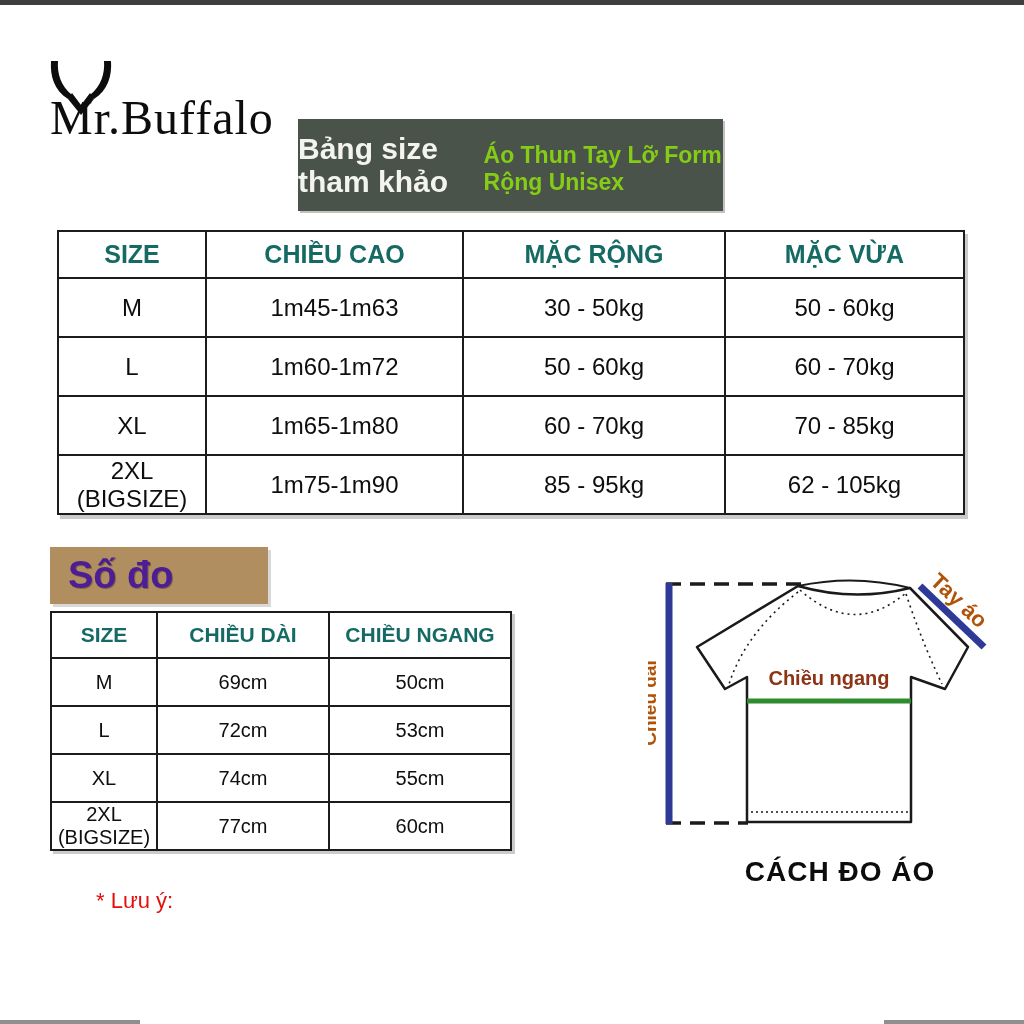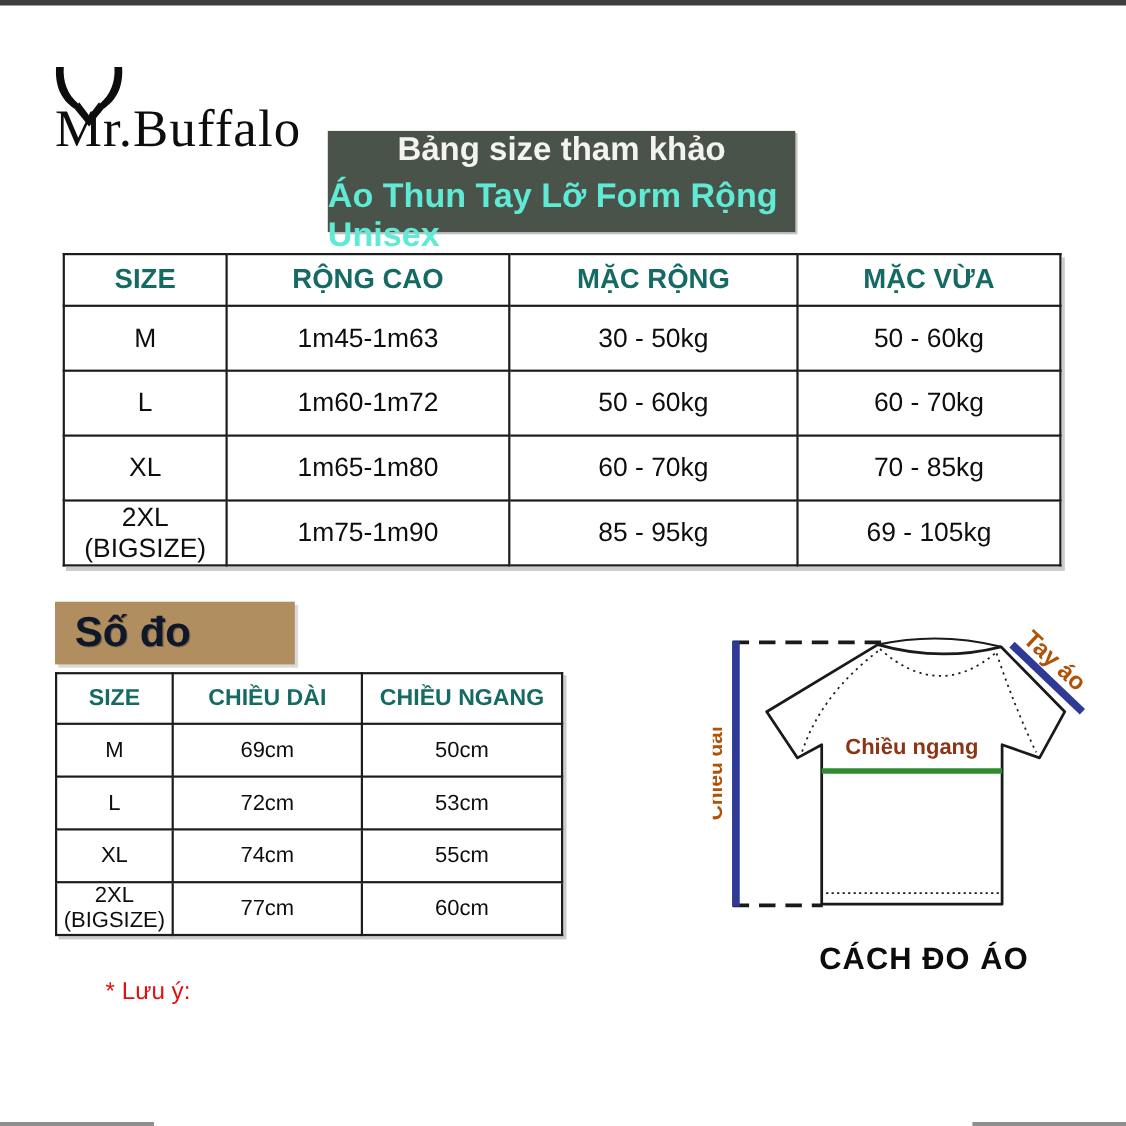--- a/index.html
+++ b/index.html
@@ -20,43 +20,43 @@
   .logo svg{position:absolute;left:0;top:2px;}
   .logo-text{
     position:absolute;left:2px;top:32px;
     font-family:"Liberation Serif", serif;font-size:48px;color:#0d0d0d;
     letter-spacing:1px;white-space:nowrap;
   }
 
   
   .title-box{
     left:298px;top:119px;width:425px;height:92px;background:#4a5349;
-    display:flex;flex-direction:column;align-items:center;justify-content:flex-start;
+    display:flex;flex-direction:row;align-items:center;justify-content:flex-start;
     box-shadow:2px 2px 0 rgba(120,120,120,.45);
   }
   .title-main{font-size:30px;font-weight:bold;color:#f3f3ef;line-height:1.1;}
-  .title-sub{font-size:31px;font-weight:bold;color:#5eead4;margin-top:8px;}
+  .title-sub{font-size:23px;font-weight:bold;color:#84cc16;margin-top:8px;}
 
   
   table{border-collapse:collapse;table-layout:fixed;background:#fff;}
   .size-table{left:57px;top:230px;box-shadow:3px 4px 0 rgba(140,140,140,.45);}
   .size-table table{width:906px;}
   .size-table th,.size-table td{border:2px solid #1c1c1c;text-align:center;padding:0;}
   .size-table th{height:45px;font-size:25px;font-weight:bold;color:#156a64;}
   .size-table td{height:57px;font-size:24px;color:#0e0e0e;}
   .size-table col.c0{width:148px;} .size-table col.c1{width:257px;}
   .size-table col.c2{width:262px;} .size-table col.c3{width:239px;}
 
   .sodo-box{
     left:50px;top:547px;width:218px;height:57px;background:#b08e60;
     box-shadow:3px 3px 0 rgba(160,160,160,.4);
     display:flex;align-items:center;
   }
   .sodo-box span{
-    font-size:38px;font-weight:bold;color:#0f172a;padding-left:18px;
+    font-size:38px;font-weight:bold;color:#4c1d95;padding-left:18px;
     text-shadow:1px 1px 0 rgba(90,70,40,.55);
   }
 
   .measure-table{left:50px;top:611px;box-shadow:3px 3px 0 rgba(140,140,140,.45);}
   .measure-table table{width:460px;}
   .measure-table th,.measure-table td{border:2px solid #1c1c1c;text-align:center;padding:0;}
   .measure-table th{height:44px;font-size:21px;font-weight:bold;color:#156a64;}
   .measure-table td{height:46px;font-size:20px;color:#0e0e0e;}
   .measure-table col.m0{width:106px;} .measure-table col.m1{width:172px;}
   .measure-table col.m2{width:182px;}
@@ -96,21 +96,21 @@
   <table>
     <colgroup>
         <col class="c0">
         <col class="c1">
         <col class="c2">
         <col class="c3">
       </colgroup>
     <tbody>
         <tr>
       <th>SIZE</th>
-      <th>RỘNG CAO</th>
+      <th>CHIỀU CAO</th>
       <th>MẶC RỘNG</th>
       <th>MẶC VỪA</th>
     </tr>
     <tr>
       <td>M</td>
       <td>1m45-1m63</td>
       <td>30 - 50kg</td>
       <td>50 - 60kg</td>
     </tr>
     <tr>
@@ -122,21 +122,21 @@
     <tr>
       <td>XL</td>
       <td>1m65-1m80</td>
       <td>60 - 70kg</td>
       <td>70 - 85kg</td>
     </tr>
     <tr>
       <td>2XL (BIGSIZE)</td>
       <td>1m75-1m90</td>
       <td>85 - 95kg</td>
-      <td>69 - 105kg</td>
+      <td>62 - 105kg</td>
     </tr>
   </tbody>
     </table>
 </div>
 
 <div class="abs sodo-box">
   <span>Số đo</span>
 </div>
 
 <div class="abs measure-table">

